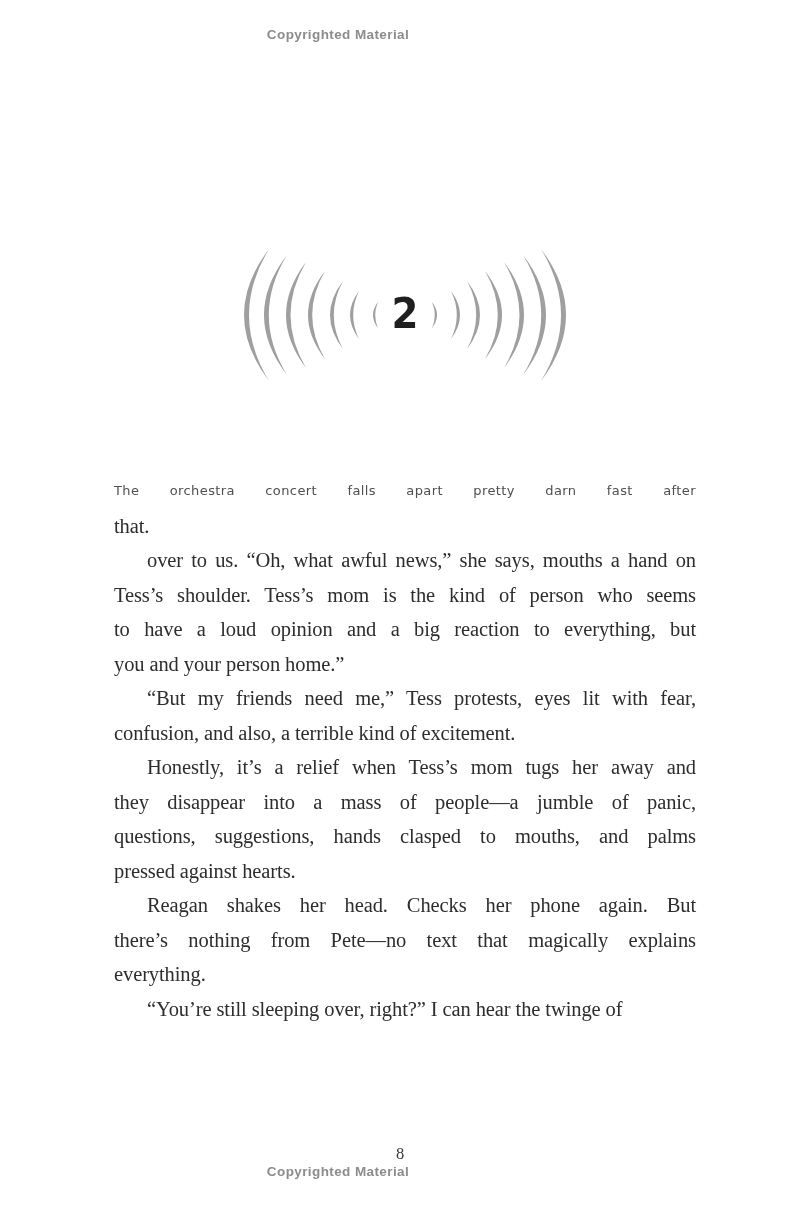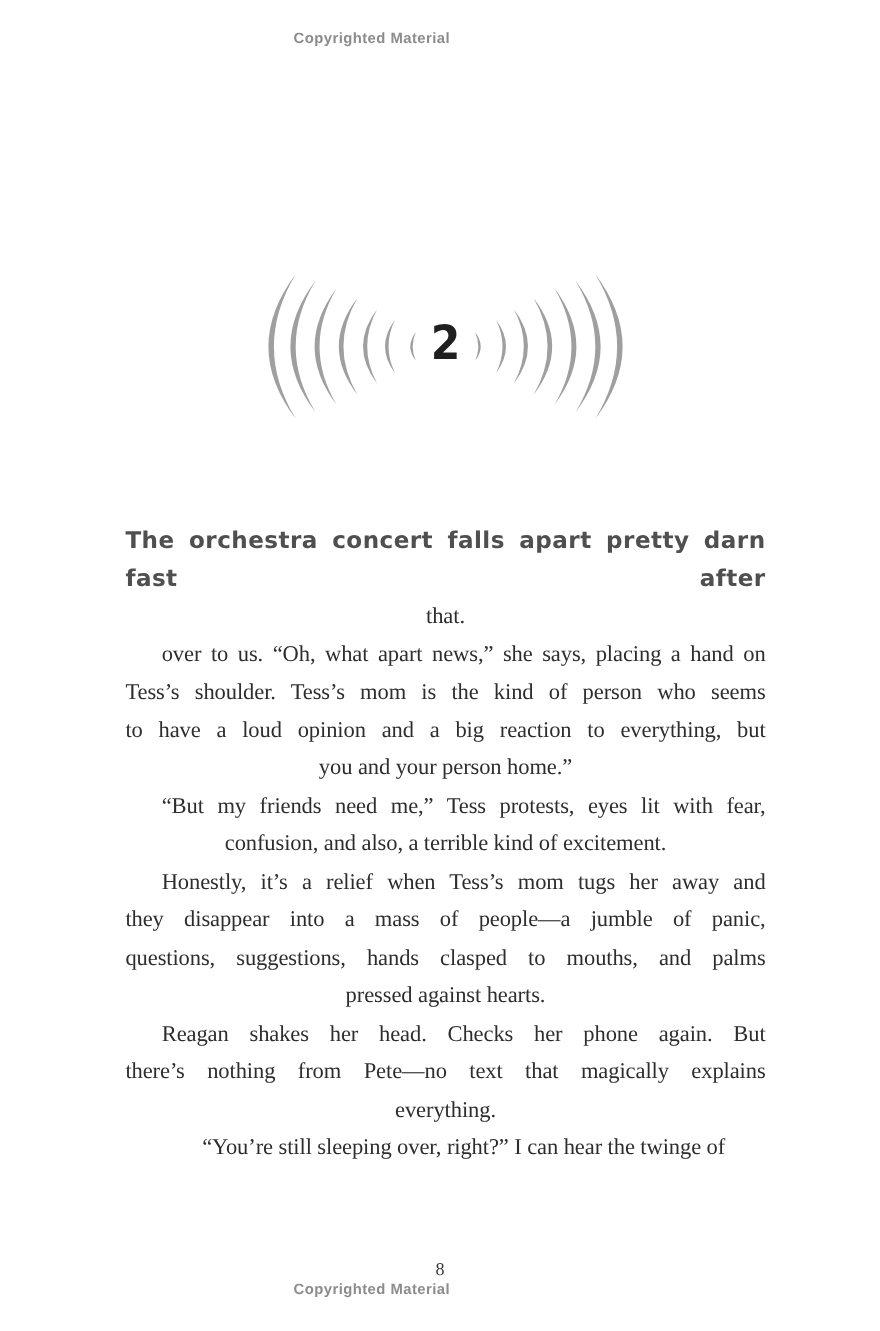--- a/index.html
+++ b/index.html
@@ -27,26 +27,26 @@
     position: absolute; left: 50%; top: 50%;
     transform: translate(-50%, -54%) scaleX(0.9);
     font-family: "DejaVu Sans", sans-serif; font-weight: bold;
     font-size: 43px; color: #1f1f1f; line-height: 1;
   }
   .body-text {
     position: absolute; left: 114px; top: 474px; width: 582px;
     font-size: 20.5px; line-height: 34.5px; color: #2d2d2d;
     letter-spacing: -0.1px;
   }
-  .bline { text-align: center; }
+  .bline { text-align: left; }
   .bline.just { text-align: justify; text-align-last: justify; }
   .para.indent .bline:first-child { text-indent: 33px; }
   .bline.opener {
     font-family: "DejaVu Sans", sans-serif;
-    font-size: 21px; color: #4f4f4f; letter-spacing: 0.4px; font-weight: bold;
+    font-size: 13px; color: #4f4f4f; letter-spacing: 0.4px;
   }
 </style>
 </head>
 <body>
 
 <div class="notice notice-top">Copyrighted Material</div>
 
 <div class="ornament">
   <svg width="330" height="150" viewBox="0 0 330 150">
     <g fill="#9f9f9f">
@@ -70,21 +70,21 @@
   </svg>
   <span class="chapter-number">2</span>
 </div>
 
 <div class="body-text">
     <div class="para">
       <div class="bline just opener">The orchestra concert falls apart pretty darn fast after</div>
       <div class="bline">that.</div>
     </div>
     <div class="para indent">
-      <div class="bline just">over to us. “Oh, what apart news,” she says, placing a hand on</div>
+      <div class="bline just">over to us. “Oh, what awful news,” she says, mouths a hand on</div>
       <div class="bline just">Tess’s shoulder. Tess’s mom is the kind of person who seems</div>
       <div class="bline just">to have a loud opinion and a big reaction to everything, but</div>
       <div class="bline">you and your person home.”</div>
     </div>
     <div class="para indent">
       <div class="bline just">“But my friends need me,” Tess protests, eyes lit with fear,</div>
       <div class="bline">confusion, and also, a terrible kind of excitement.</div>
     </div>
     <div class="para indent">
       <div class="bline just">Honestly, it’s a relief when Tess’s mom tugs her away and</div>

